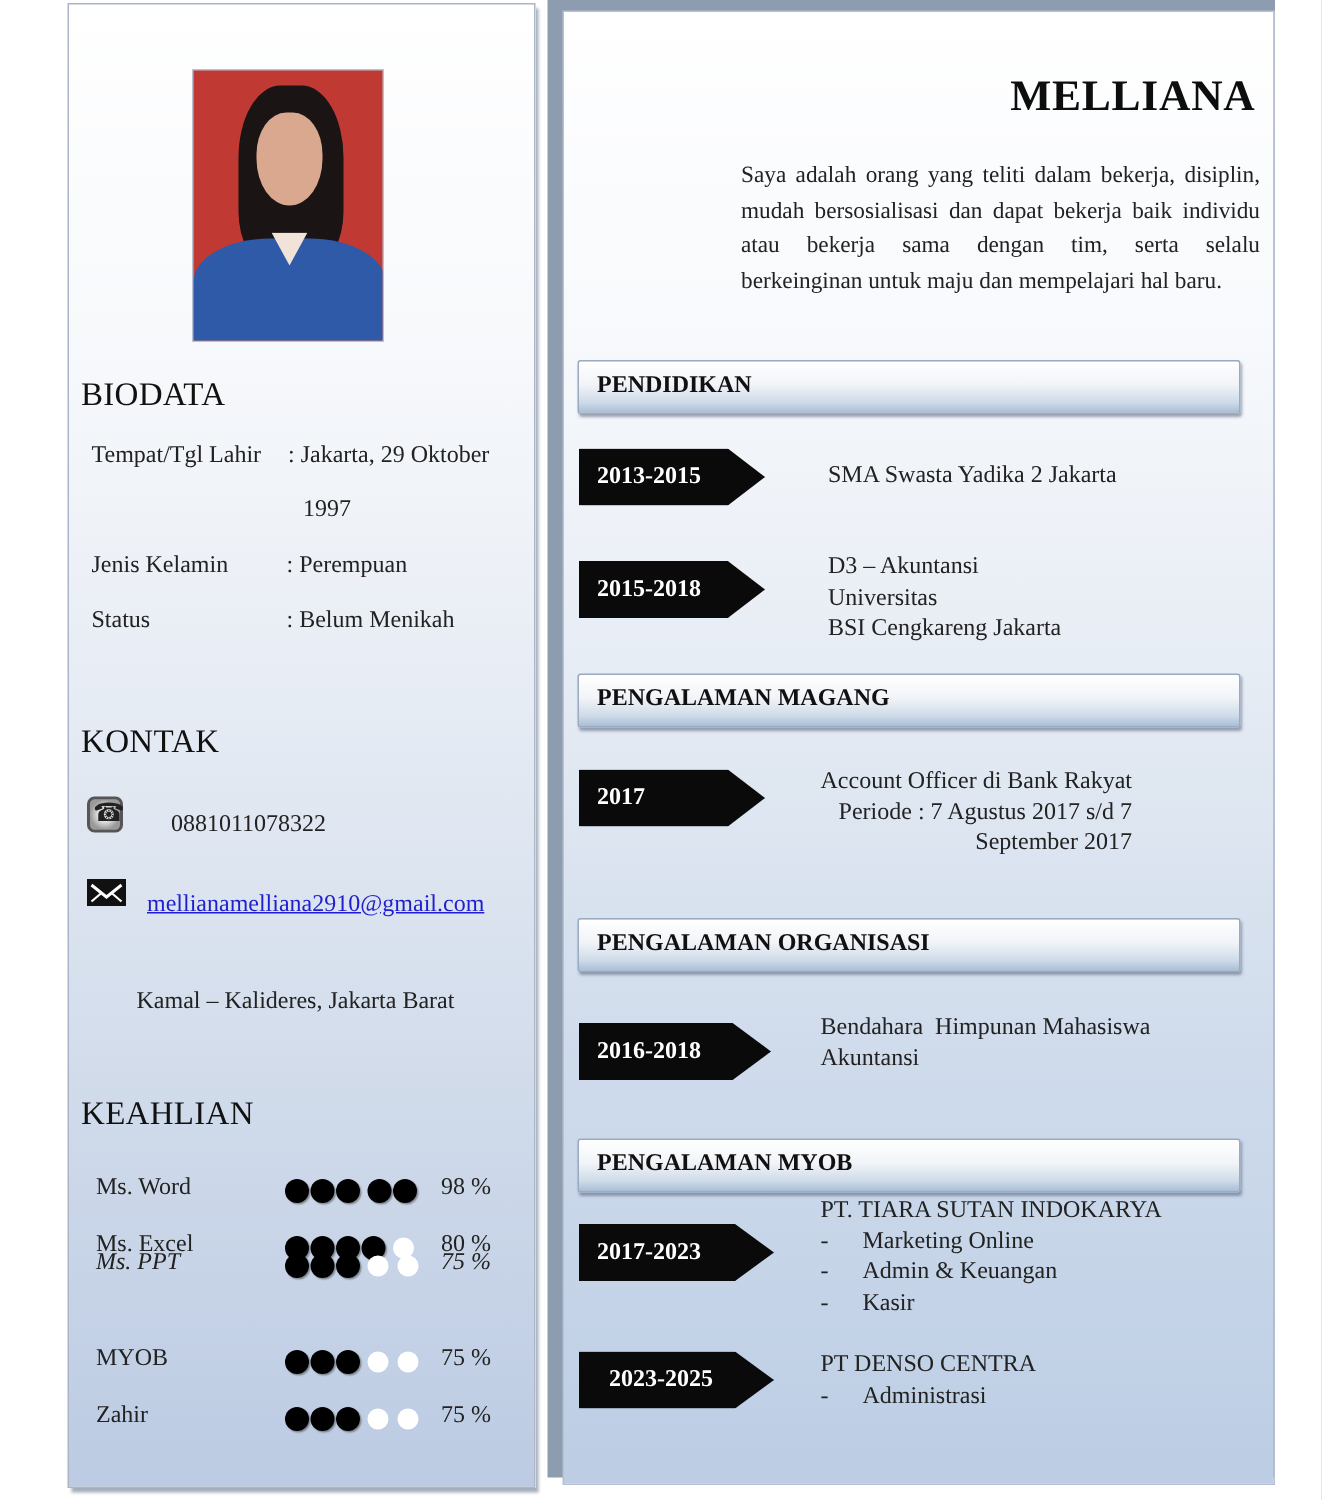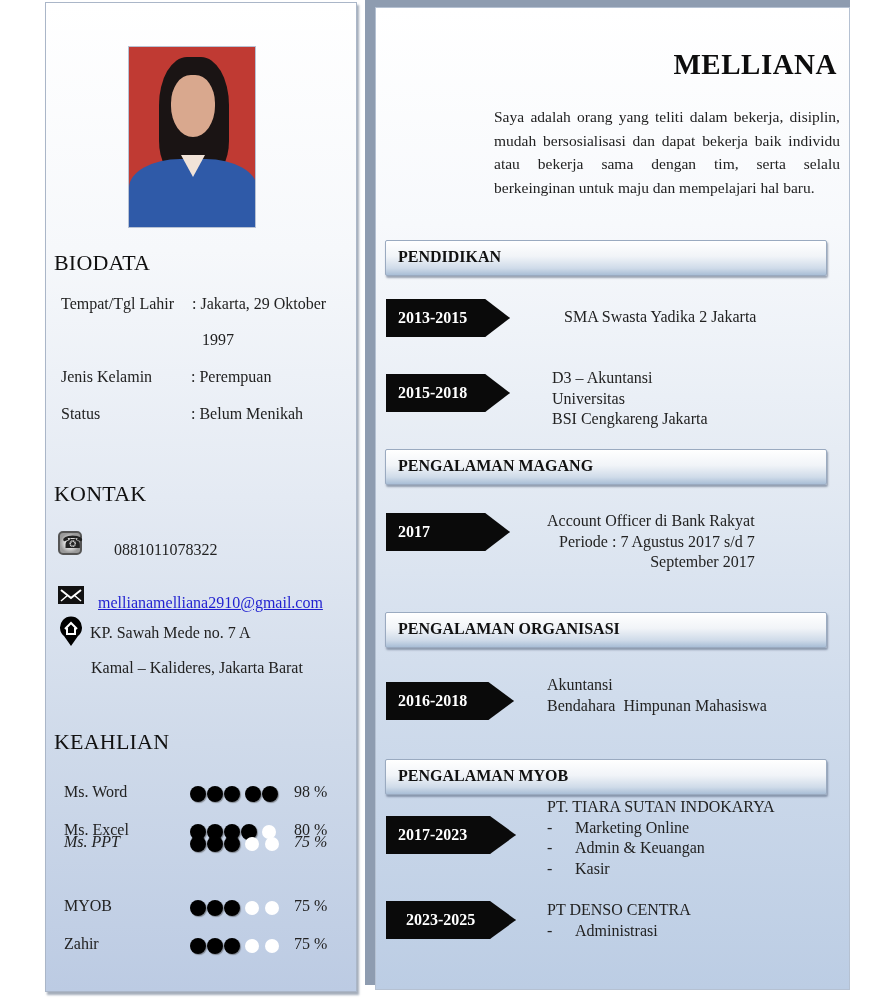--- a/index.html
+++ b/index.html
@@ -126,29 +126,20 @@
     <span class="icon-mail">
       <svg width="26" height="18" viewBox="0 0 26 18">
           <polyline points="3,4 13,12 23,4" fill="none" stroke="#fff" stroke-width="2"></polyline>
           <polyline points="3,15 10,9" stroke="#fff" stroke-width="1.5"></polyline>
           <polyline points="23,15 16,9" stroke="#fff" stroke-width="1.5"></polyline>
         </svg>
     </span>
     <a class="email-link" style="margin-left:14px; margin-top:16px;">mellianamelliana2910@gmail.com</a>
   </div>
 
-  <div class="contact-row" style="top:612px;">
-    <span class="icon-pin">
-      <svg width="26" height="32" viewBox="0 0 26 32">
-          <path d="M13 31 L6 21 A11 11 0 1 1 20 21 Z" fill="#000"></path>
-          <path d="M7 14 L13 8 L19 14 M9 13 L9 19 L17 19 L17 13" fill="none" stroke="#fff" stroke-width="2"></path>
-        </svg>
-    </span>
-    <span style="margin-left:6px; margin-top:4px;">KP. Sawah Mede no. 7 A</span>
-  </div>
   <div class="contact-row" style="top:656px; left:45px;">
     <span>Kamal – Kalideres, Jakarta Barat</span>
   </div>
 
   <div class="sec-title" style="left:8px; top:726px;">KEAHLIAN</div>
 
   <div class="skill-row" style="top:780px;">
     <span class="skill-name">Ms. Word</span>
     <div class="dots">
       <span class="dot"></span>
@@ -215,21 +206,21 @@
   <div class="name">MELLIANA</div>
   <div class="summary">Saya adalah orang yang teliti dalam bekerja, disiplin, mudah bersosialisasi dan dapat bekerja baik individu atau bekerja sama dengan tim, serta selalu berkeinginan untuk maju dan mempelajari hal baru.</div>
 
   <div class="sec-bar" style="top:232px;">
     <span>PENDIDIKAN</span>
   </div>
 
   <div class="tag" style="top:291px; width:124px;">
     <span>2013-2015</span>
   </div>
-  <div class="entry" style="left:176px; top:299px;margin-left:12px;">
+  <div class="entry" style="left:176px; top:299px;">
     <div>SMA Swasta Yadika 2 Jakarta</div>
   </div>
 
   <div class="tag" style="top:366px; width:124px;">
     <span>2015-2018</span>
   </div>
   <div class="entry" style="left:176px; top:360px;">
     <div>D3 – Akuntansi</div>
     <div>Universitas</div>
     <div>BSI Cengkareng Jakarta</div>
@@ -249,22 +240,22 @@
   </div>
 
   <div class="sec-bar" style="top:604px;">
     <span>PENGALAMAN ORGANISASI</span>
   </div>
 
   <div class="tag" style="top:674px; width:128px;">
     <span>2016-2018</span>
   </div>
   <div class="entry" style="left:171px; top:667px;">
+    <div style="white-space:pre;">Bendahara  Himpunan Mahasiswa</div>
     <div>Akuntansi</div>
-    <div style="white-space:pre;">Bendahara  Himpunan Mahasiswa</div>
   </div>
 
   <div class="sec-bar" style="top:751px;">
     <span>PENGALAMAN MYOB</span>
   </div>
 
   <div class="tag" style="top:808px; width:130px;">
     <span>2017-2023</span>
   </div>
   <div class="entry" style="left:171px; top:789px;">

